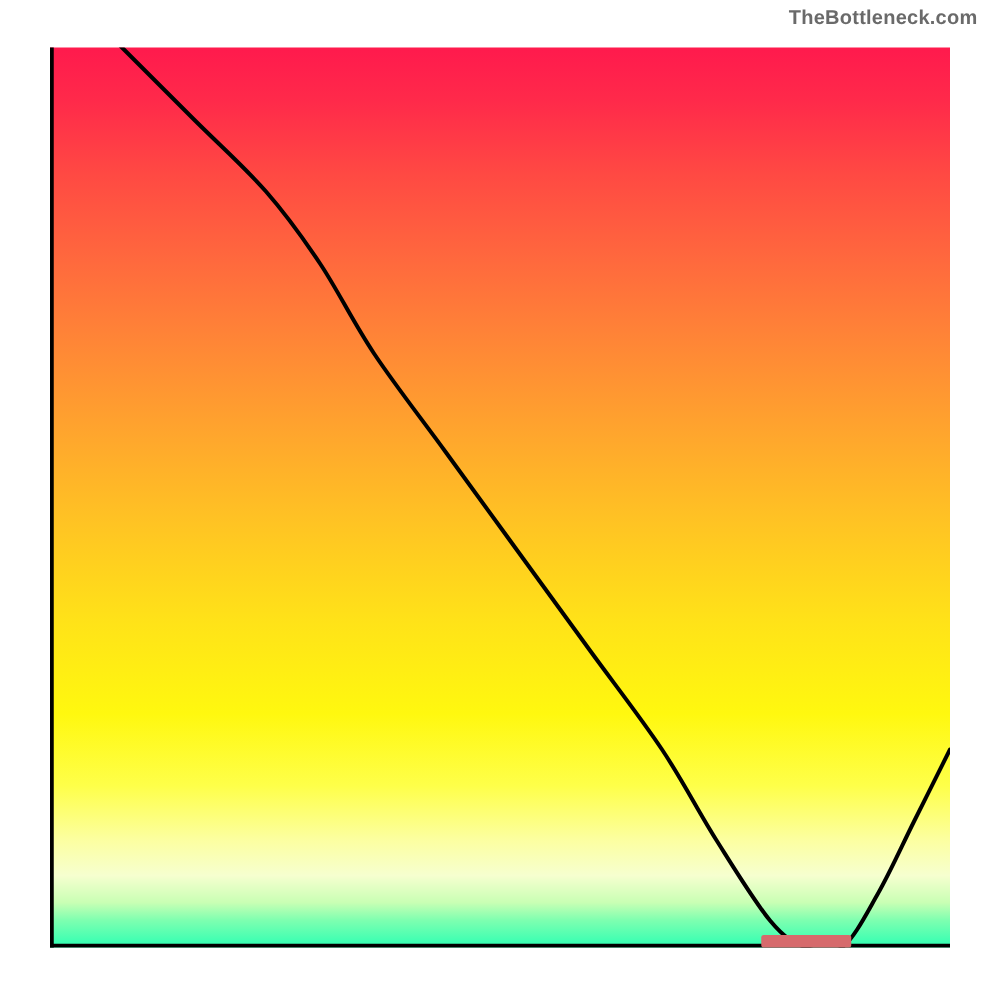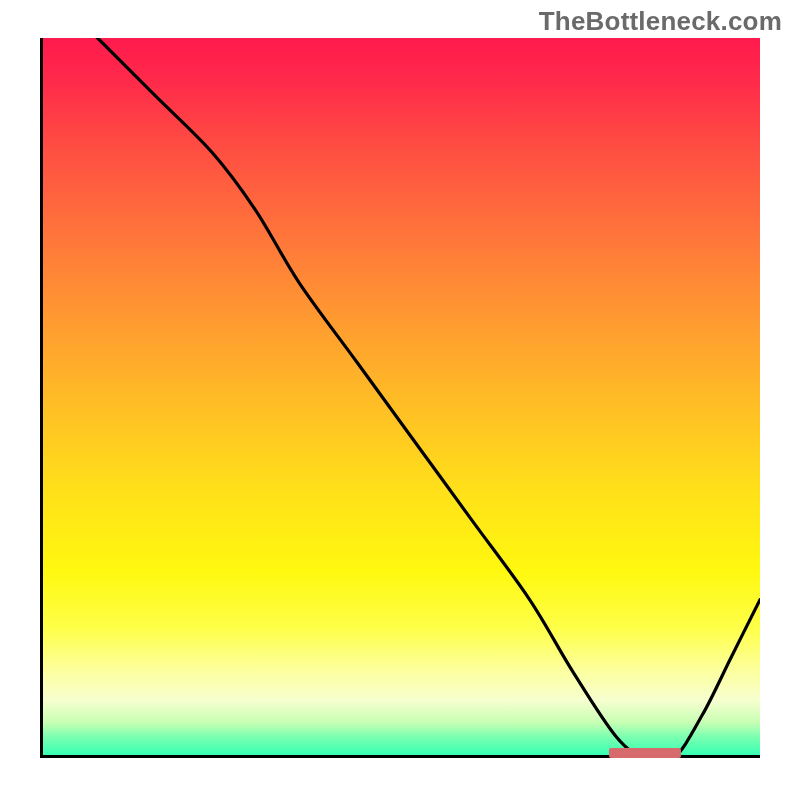--- a/index.html
+++ b/index.html
@@ -8,21 +8,21 @@
     height: 800px;
     background: #ffffff;
     font-family: Arial, Helvetica, sans-serif;
     position: relative;
     overflow: hidden;
   }
   .watermark {
     position: absolute;
     top: 6px;
     right: 18px;
-    font-size: 26px;
+    font-size: 16px;
     font-weight: 600;
     color: #6a6a6a;
     letter-spacing: 0.2px;
   }
   .plot-outer {
     position: absolute;
     left: 40px;
     top: 38px;
     width: 720px;
     height: 720px;

